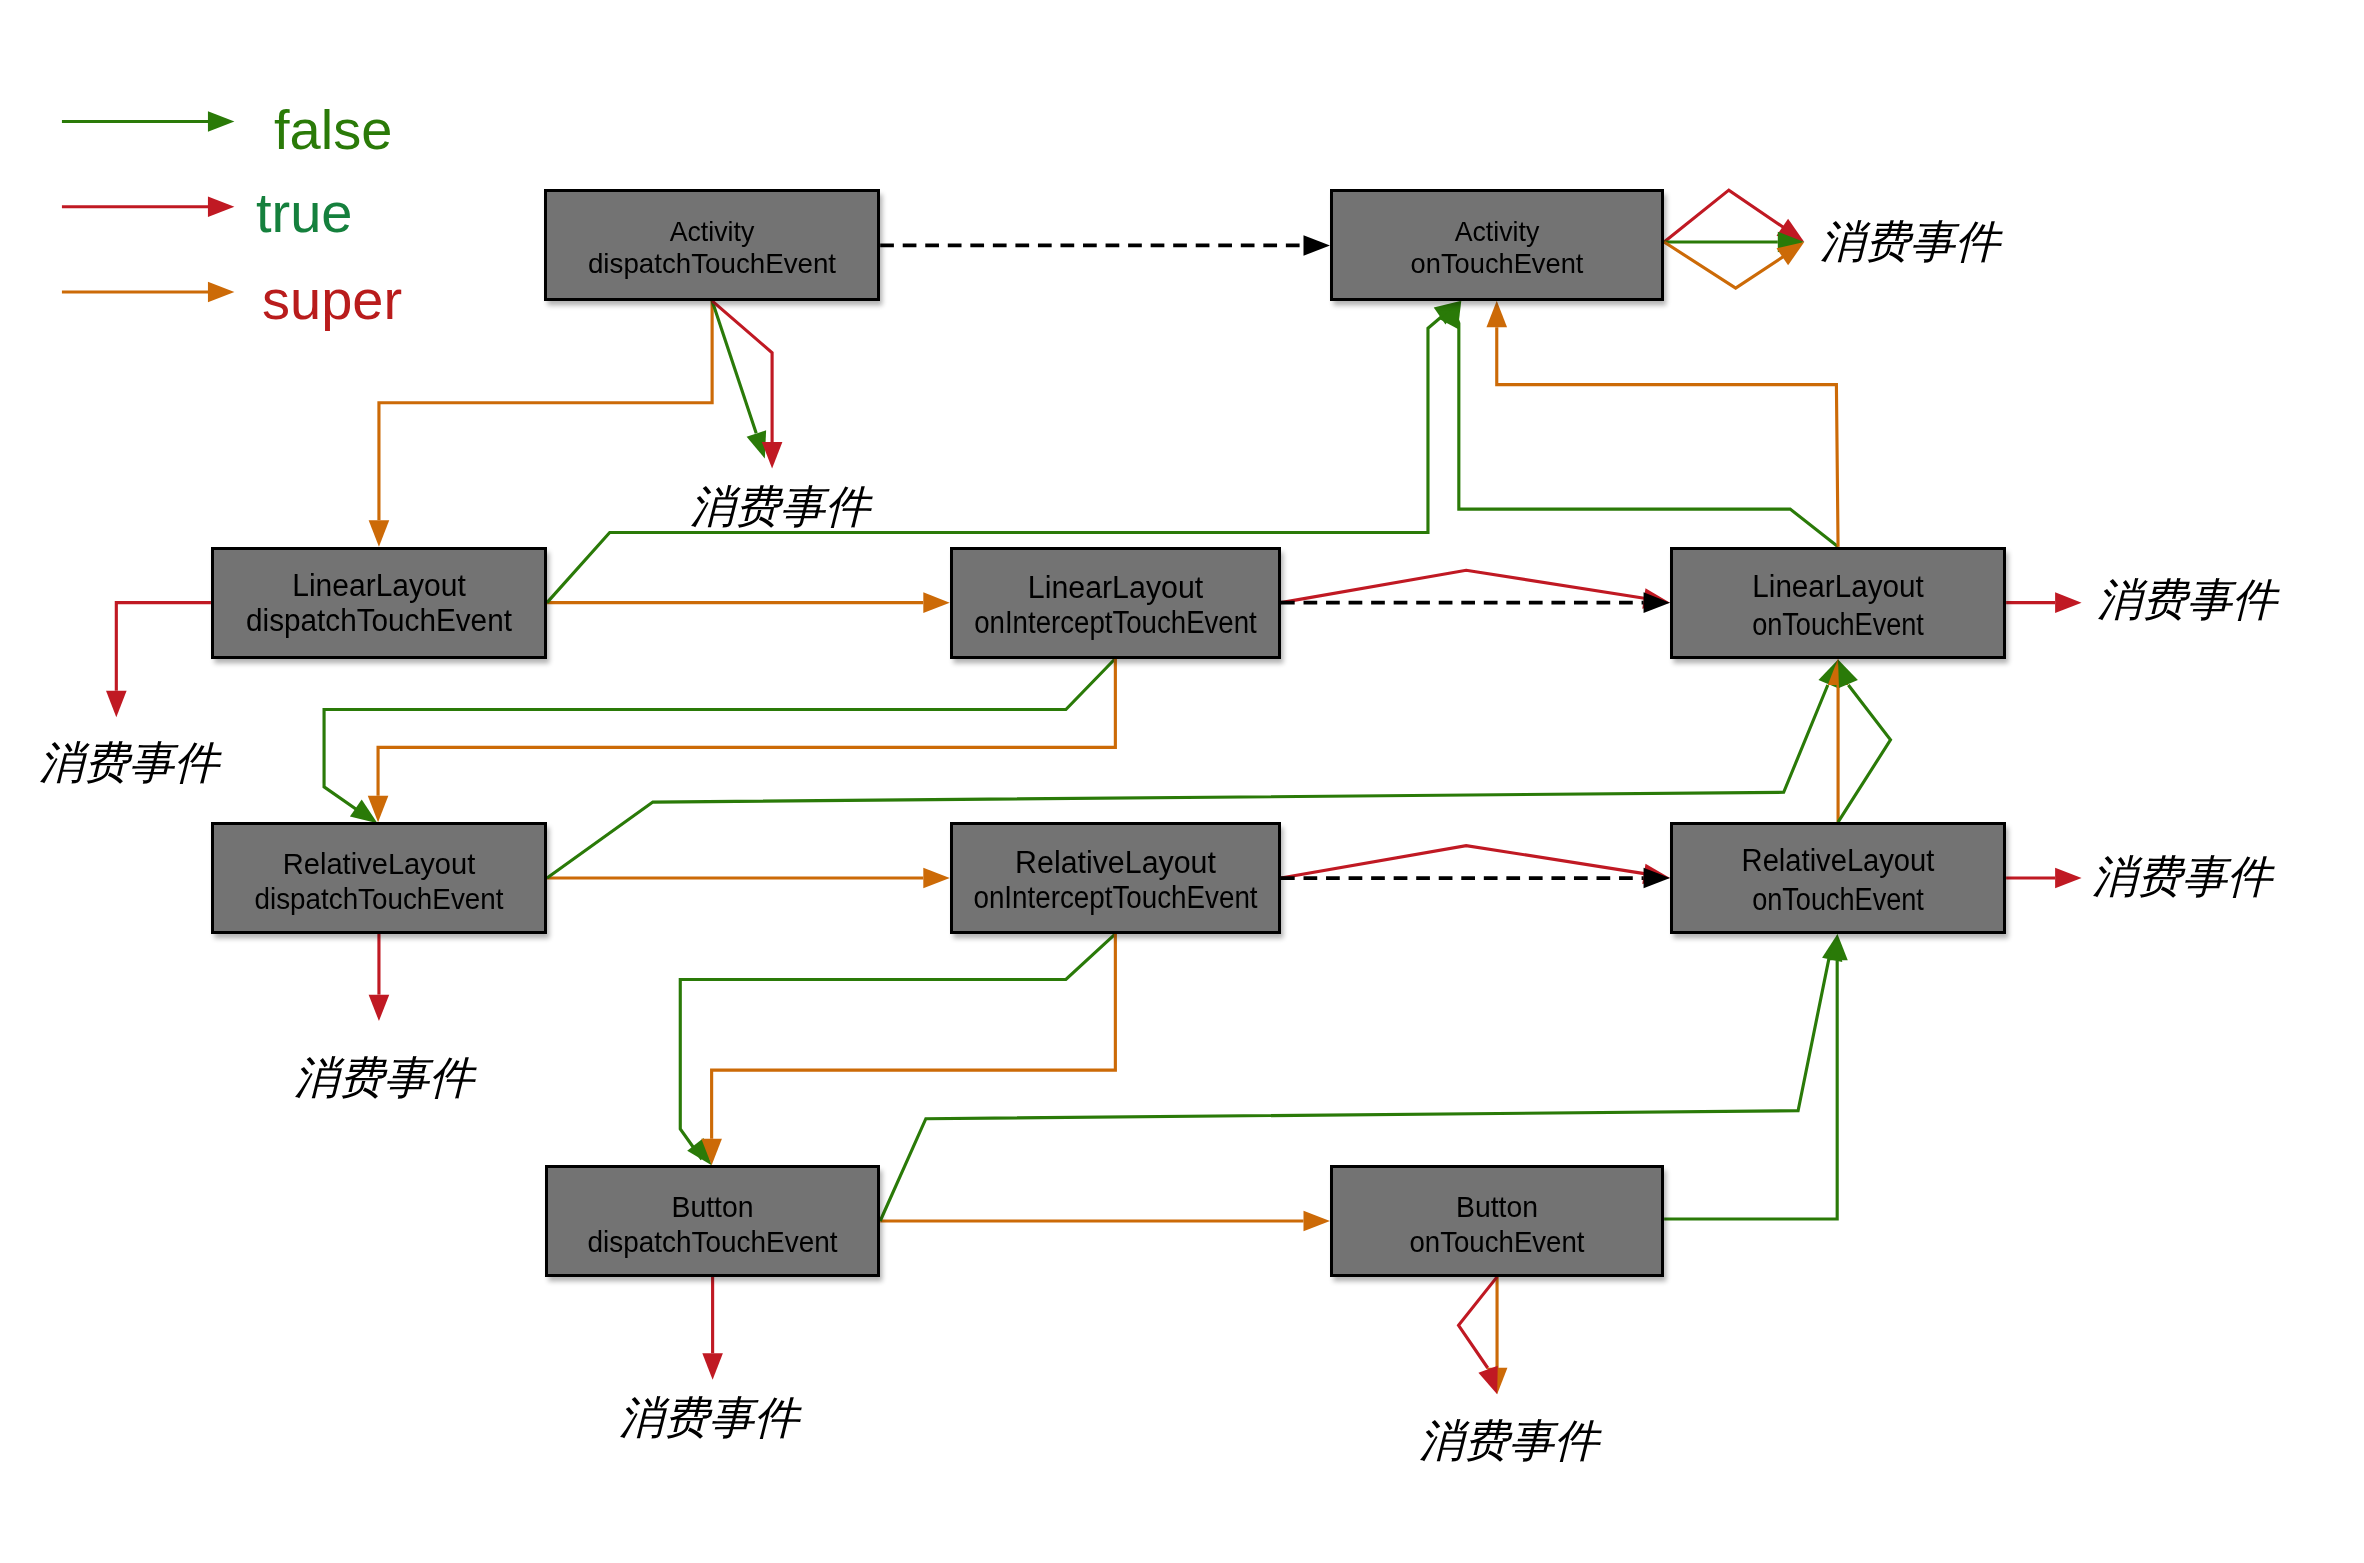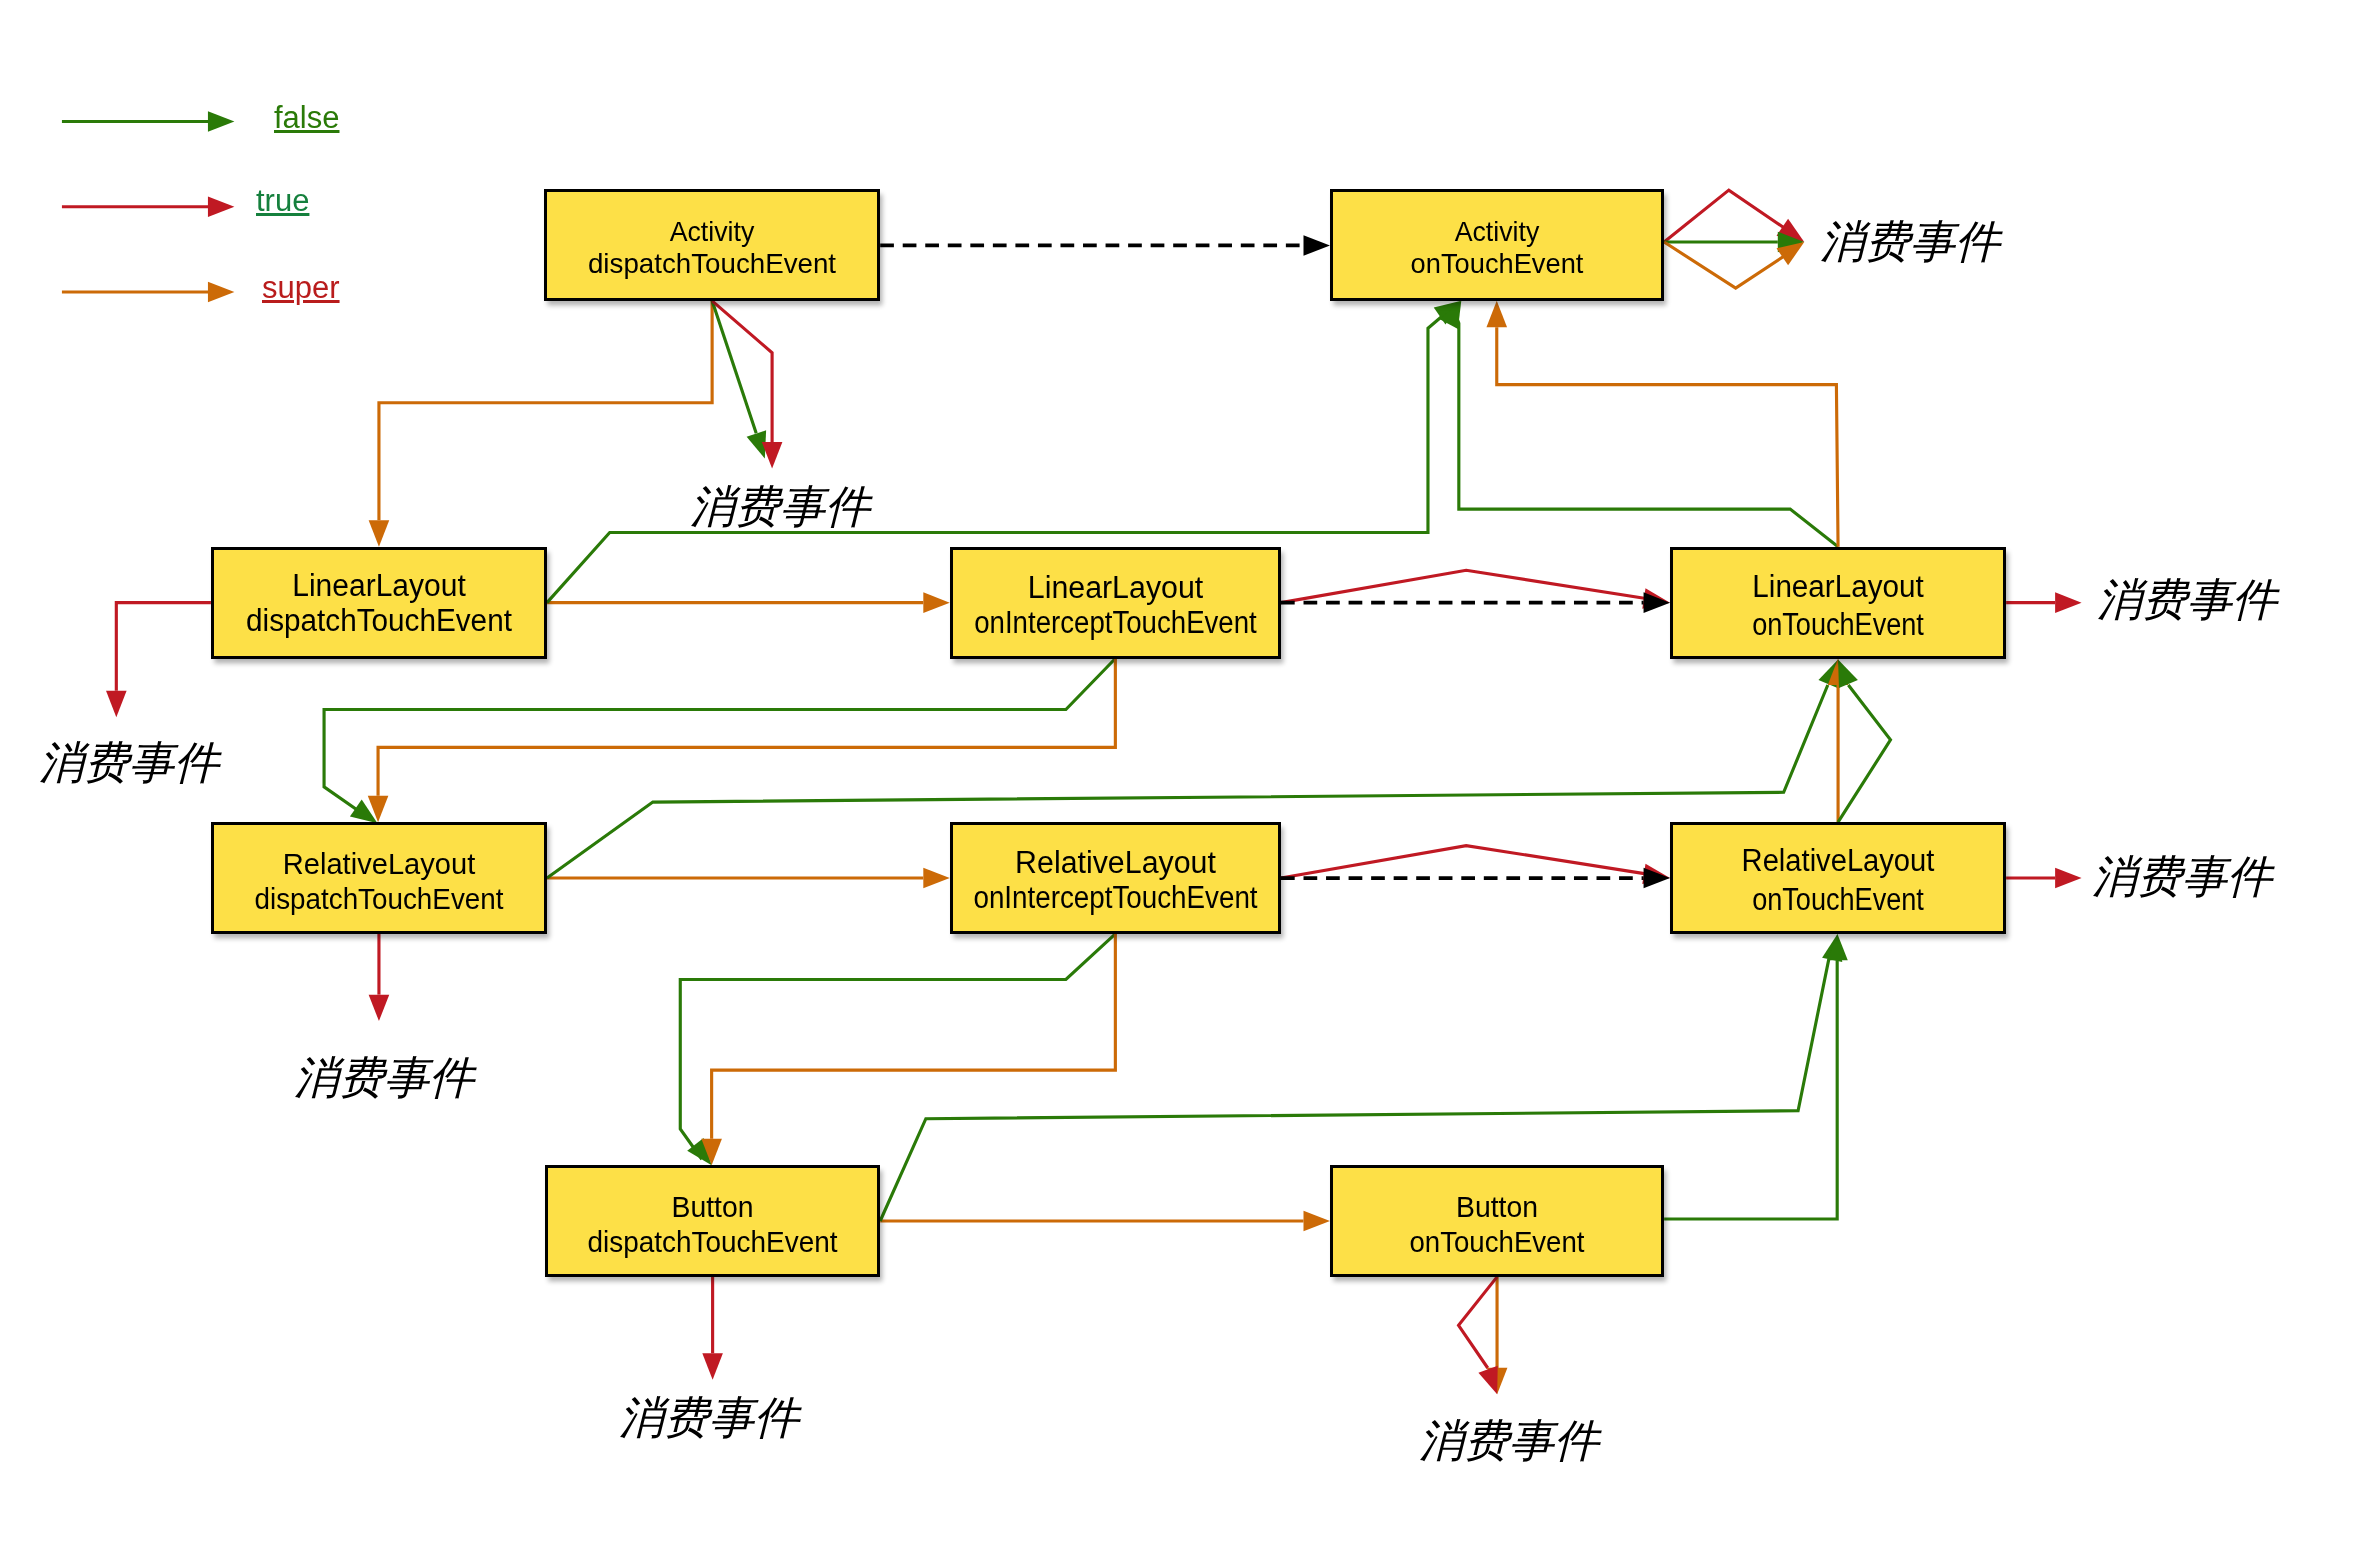--- a/index.html
+++ b/index.html
@@ -1,28 +1,28 @@
 <!DOCTYPE html>
 <html><head>
 <meta charset="utf-8">
 <style>
   html,body{margin:0;padding:0;background:#fff;}
   body{width:2364px;height:1563px;overflow:hidden;
        font-family:"Liberation Sans","DejaVu Sans",sans-serif;
        -webkit-font-smoothing:antialiased;}
   #canvas{position:relative;width:2364px;height:1563px;background:#fff;}
   #wires{position:absolute;left:0;top:0;width:2364px;height:1563px;}
-  .node{position:absolute;box-sizing:border-box;background:#fde047;
+  .node{position:absolute;box-sizing:border-box;background:#737373;
         border:3.1px solid #000;
         box-shadow:2.9px 4.9px 4.9px rgba(0,0,0,0.30);}
   .node span{position:absolute;left:0;right:0;text-align:center;
              line-height:1;color:#000;white-space:nowrap;}
   .clabel{position:absolute;font-size:45px;line-height:1;color:#000;white-space:nowrap;
           letter-spacing:0px;font-style:italic;}
-  .legend-txt{position:absolute;font-size:31px;line-height:1;white-space:nowrap;text-decoration:underline;}
+  .legend-txt{position:absolute;font-size:56px;line-height:1;white-space:nowrap;}
 </style>
 </head>
 <body>
 
 <div id="canvas">
 <svg id="wires" width="2364" height="1563" viewBox="0 0 2412 1595">
 <polyline points="63.0,124.0 214.0,124.0" fill="none" stroke="#2a7a08" stroke-width="3.20" stroke-linejoin="miter" stroke-linecap="butt"></polyline>
 <polygon points="239.0,124.0 212.0,134.5 212.0,113.5" fill="#2a7a08"></polygon>
 <polyline points="63.0,211.0 214.0,211.0" fill="none" stroke="#c01923" stroke-width="3.20" stroke-linejoin="miter" stroke-linecap="butt"></polyline>
 <polygon points="239.0,211.0 212.0,221.5 212.0,200.5" fill="#c01923"></polygon>

